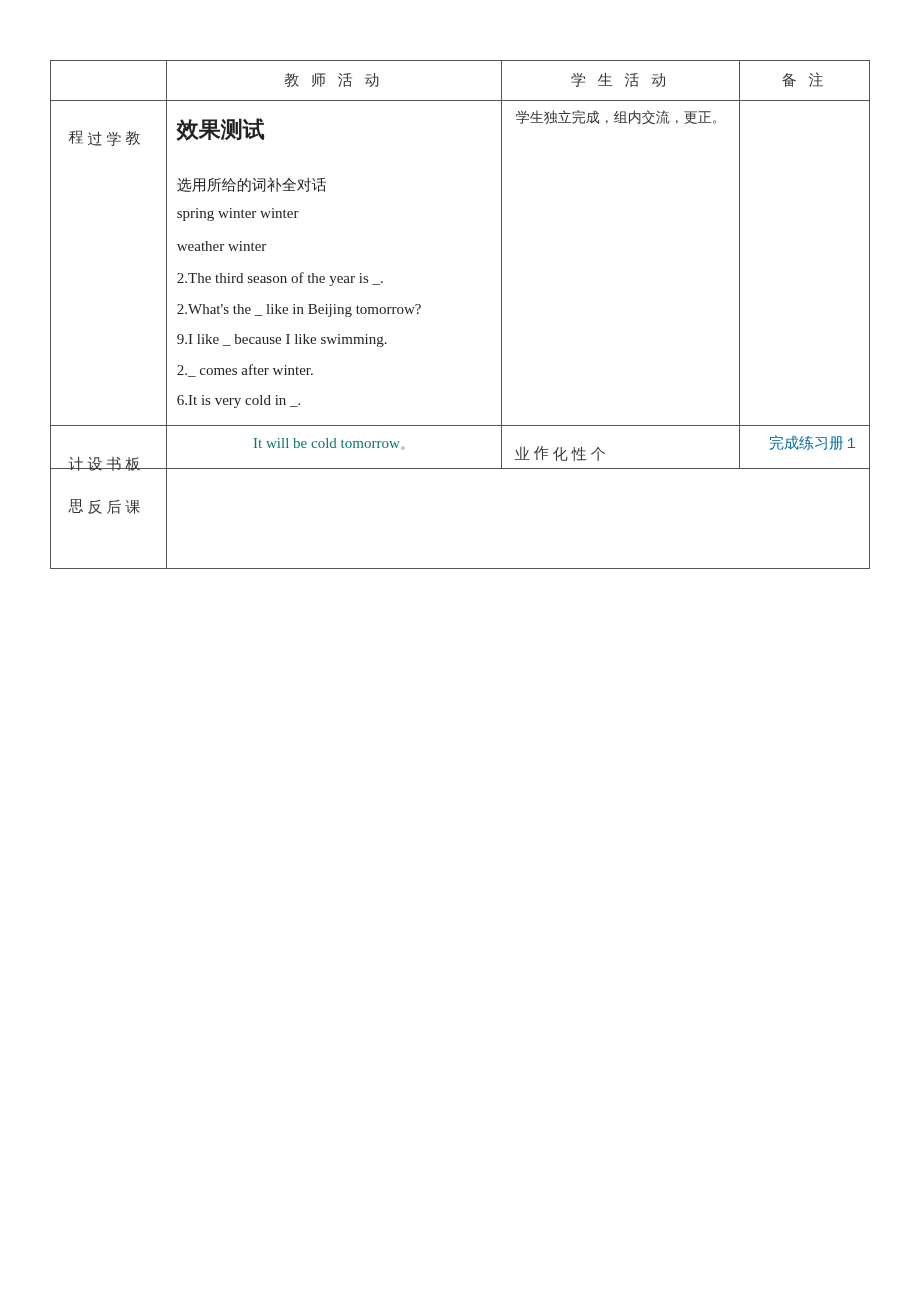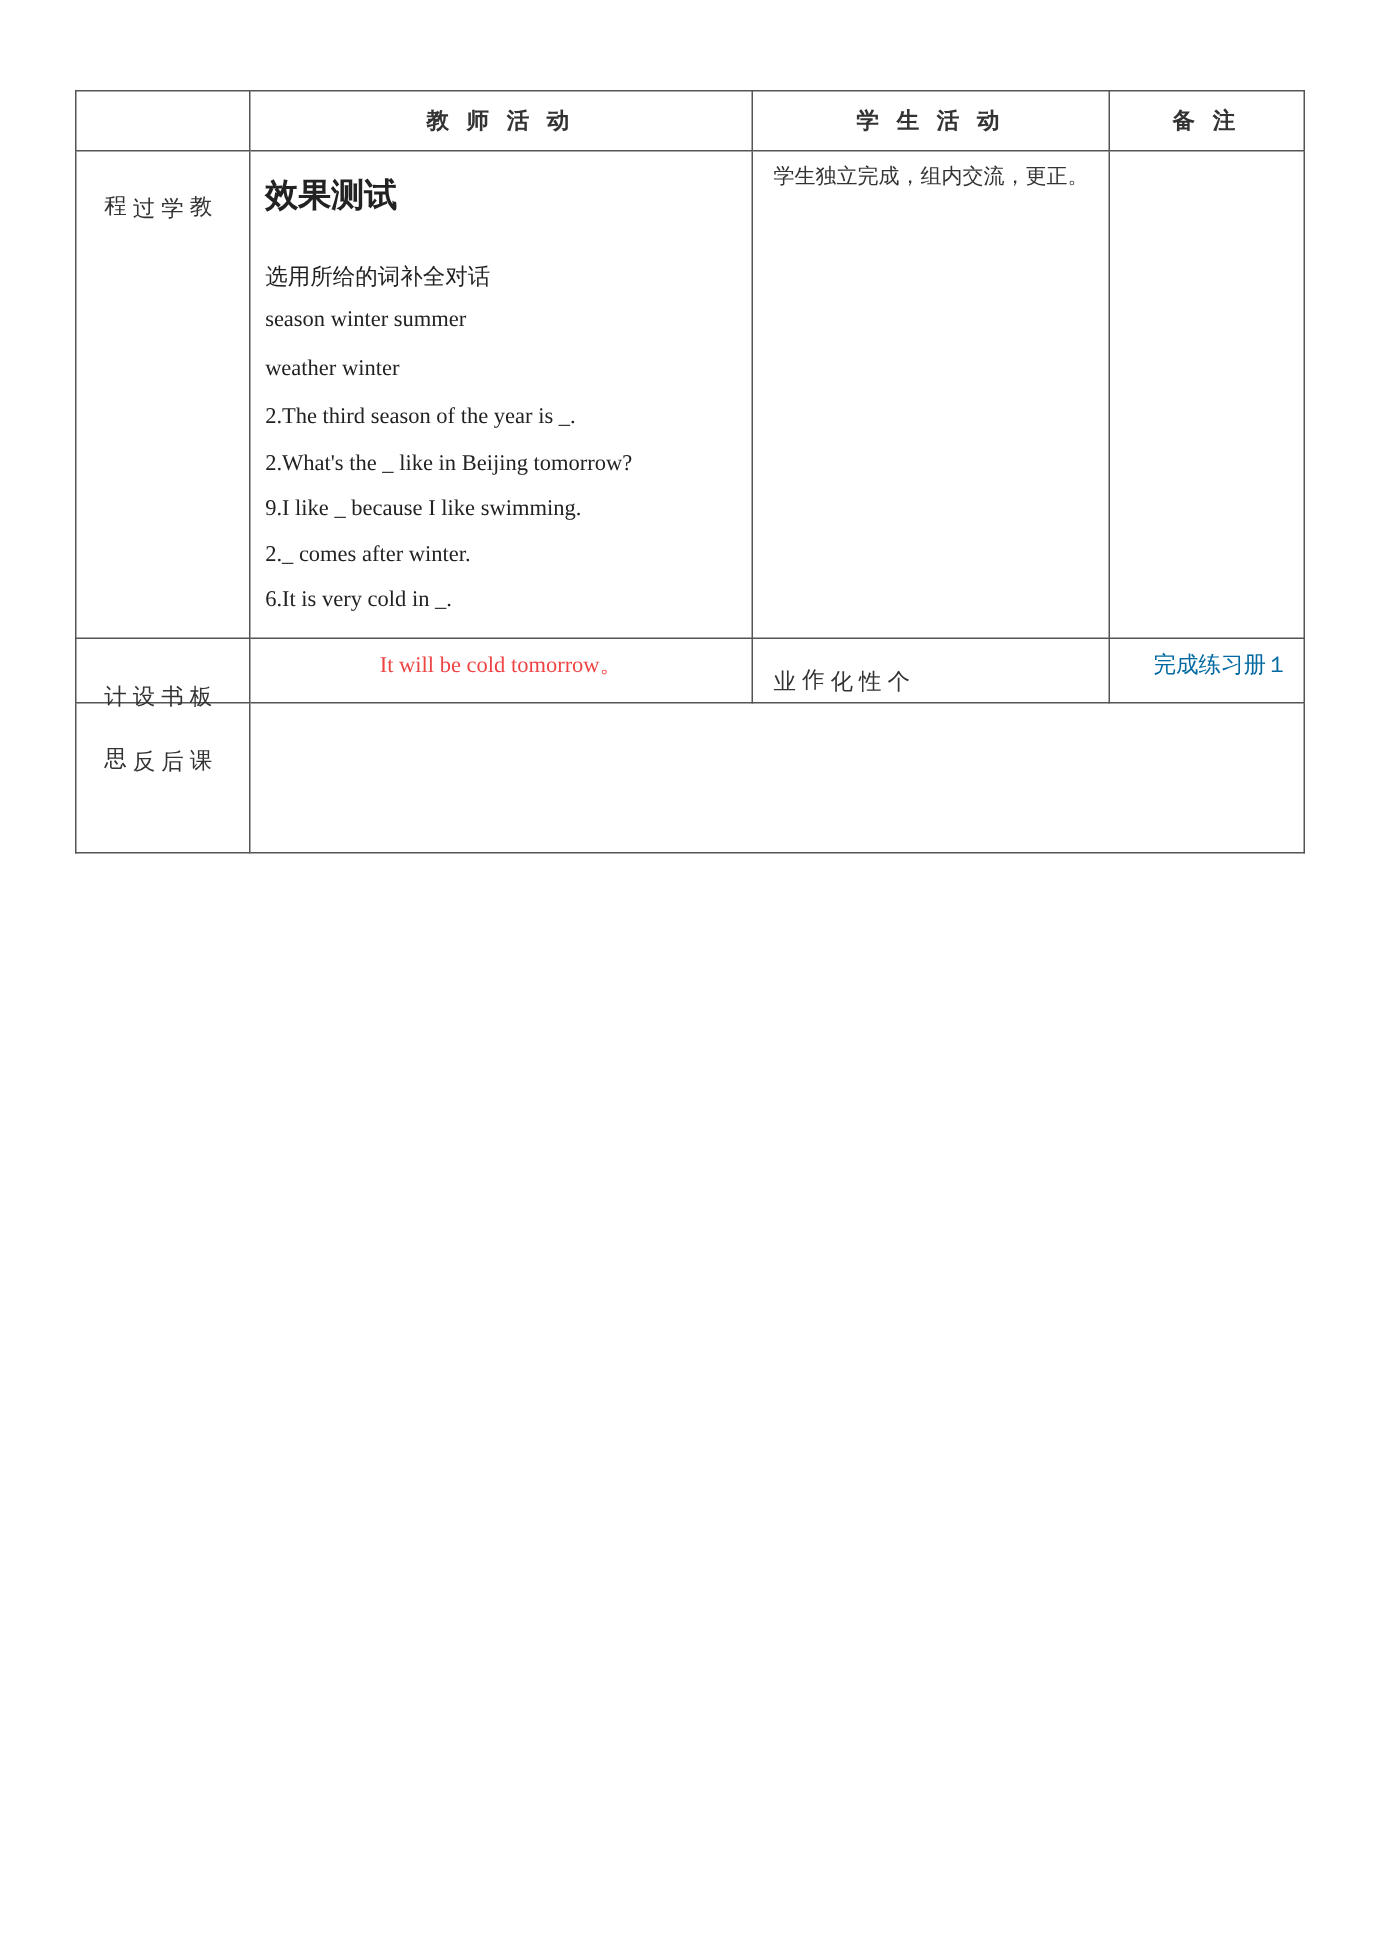--- a/index.html
+++ b/index.html
@@ -31,21 +31,21 @@
 
     .main-table td, .main-table th {
       border: 1px solid #555;
       vertical-align: top;
       padding: 8px 10px;
     }
 
     
     .header-row th {
       text-align: center;
-      font-weight: bold;
+      font-weight: normal;
       font-size: 15px;
       color: #333;
       padding: 10px 8px;
       letter-spacing: 4px;
     }
 
     
     .col-label {
       width: 48px;
       text-align: center;
@@ -112,21 +112,21 @@
       font-size: 15px;
       color: #333;
       text-align: center;
       vertical-align: middle;
       padding: 10px 5px;
     }
 
     .board-content {
       padding: 20px 16px;
       font-size: 15px;
-      color: #ef4444;
+      color: #0f766e;
       text-align: center;
       vertical-align: middle;
     }
 
     .board-sub-cell {
       text-align: center;
       vertical-align: middle;
       font-size: 15px;
       color: #333;
       padding: 8px 6px;
@@ -184,21 +184,21 @@
     </thead>
     <tbody>
 
       <tr>
         <td class="col-label">
           <div class="teaching-label">教<br>学<br>过<br>程</div>
         </td>
         <td class="col-teacher teacher-content">
           <div class="section-title">效果测试</div>
           <div>选用所给的词补全对话</div>
-          <div class="words-line">season   winter   summer</div>
+          <div class="words-line">spring   winter   winter</div>
           <div class="words-line">weather winter</div>
           <div class="exercise-item">2.The  third  season  of  the  year is _.</div>
           <div class="exercise-item">2.What's  the  _  like  in  Beijing tomorrow?</div>
           <div class="exercise-item">9.I  like  _  because  I  like  swimming.</div>
           <div class="exercise-item">2._  comes after winter.</div>
           <div class="exercise-item">6.It is very cold in _.</div>
         </td>
         <td class="col-student student-content">
           <span>学生独立完成，组内交流，更正。</span>
         </td>

